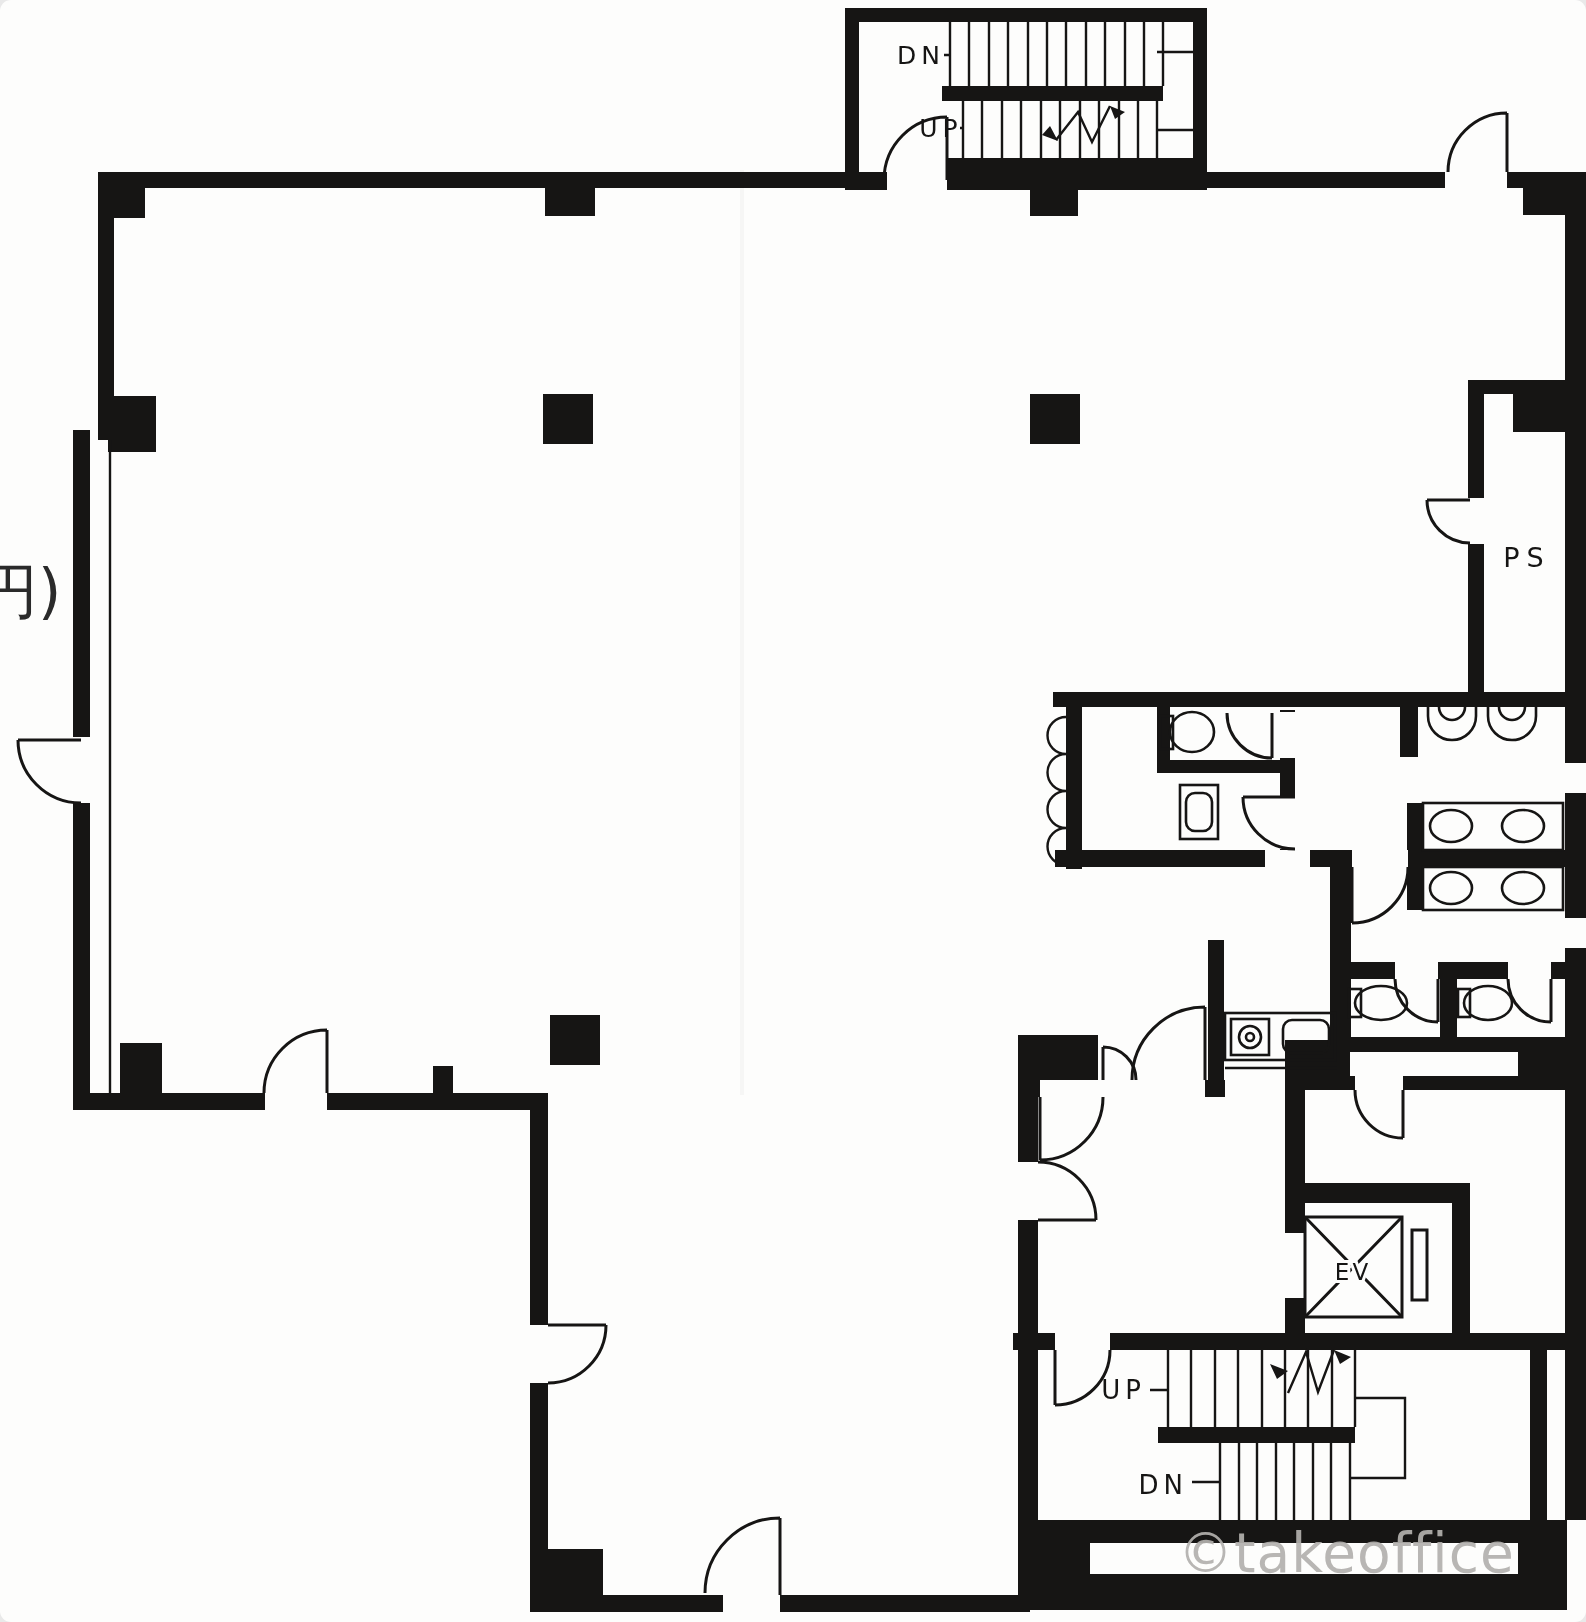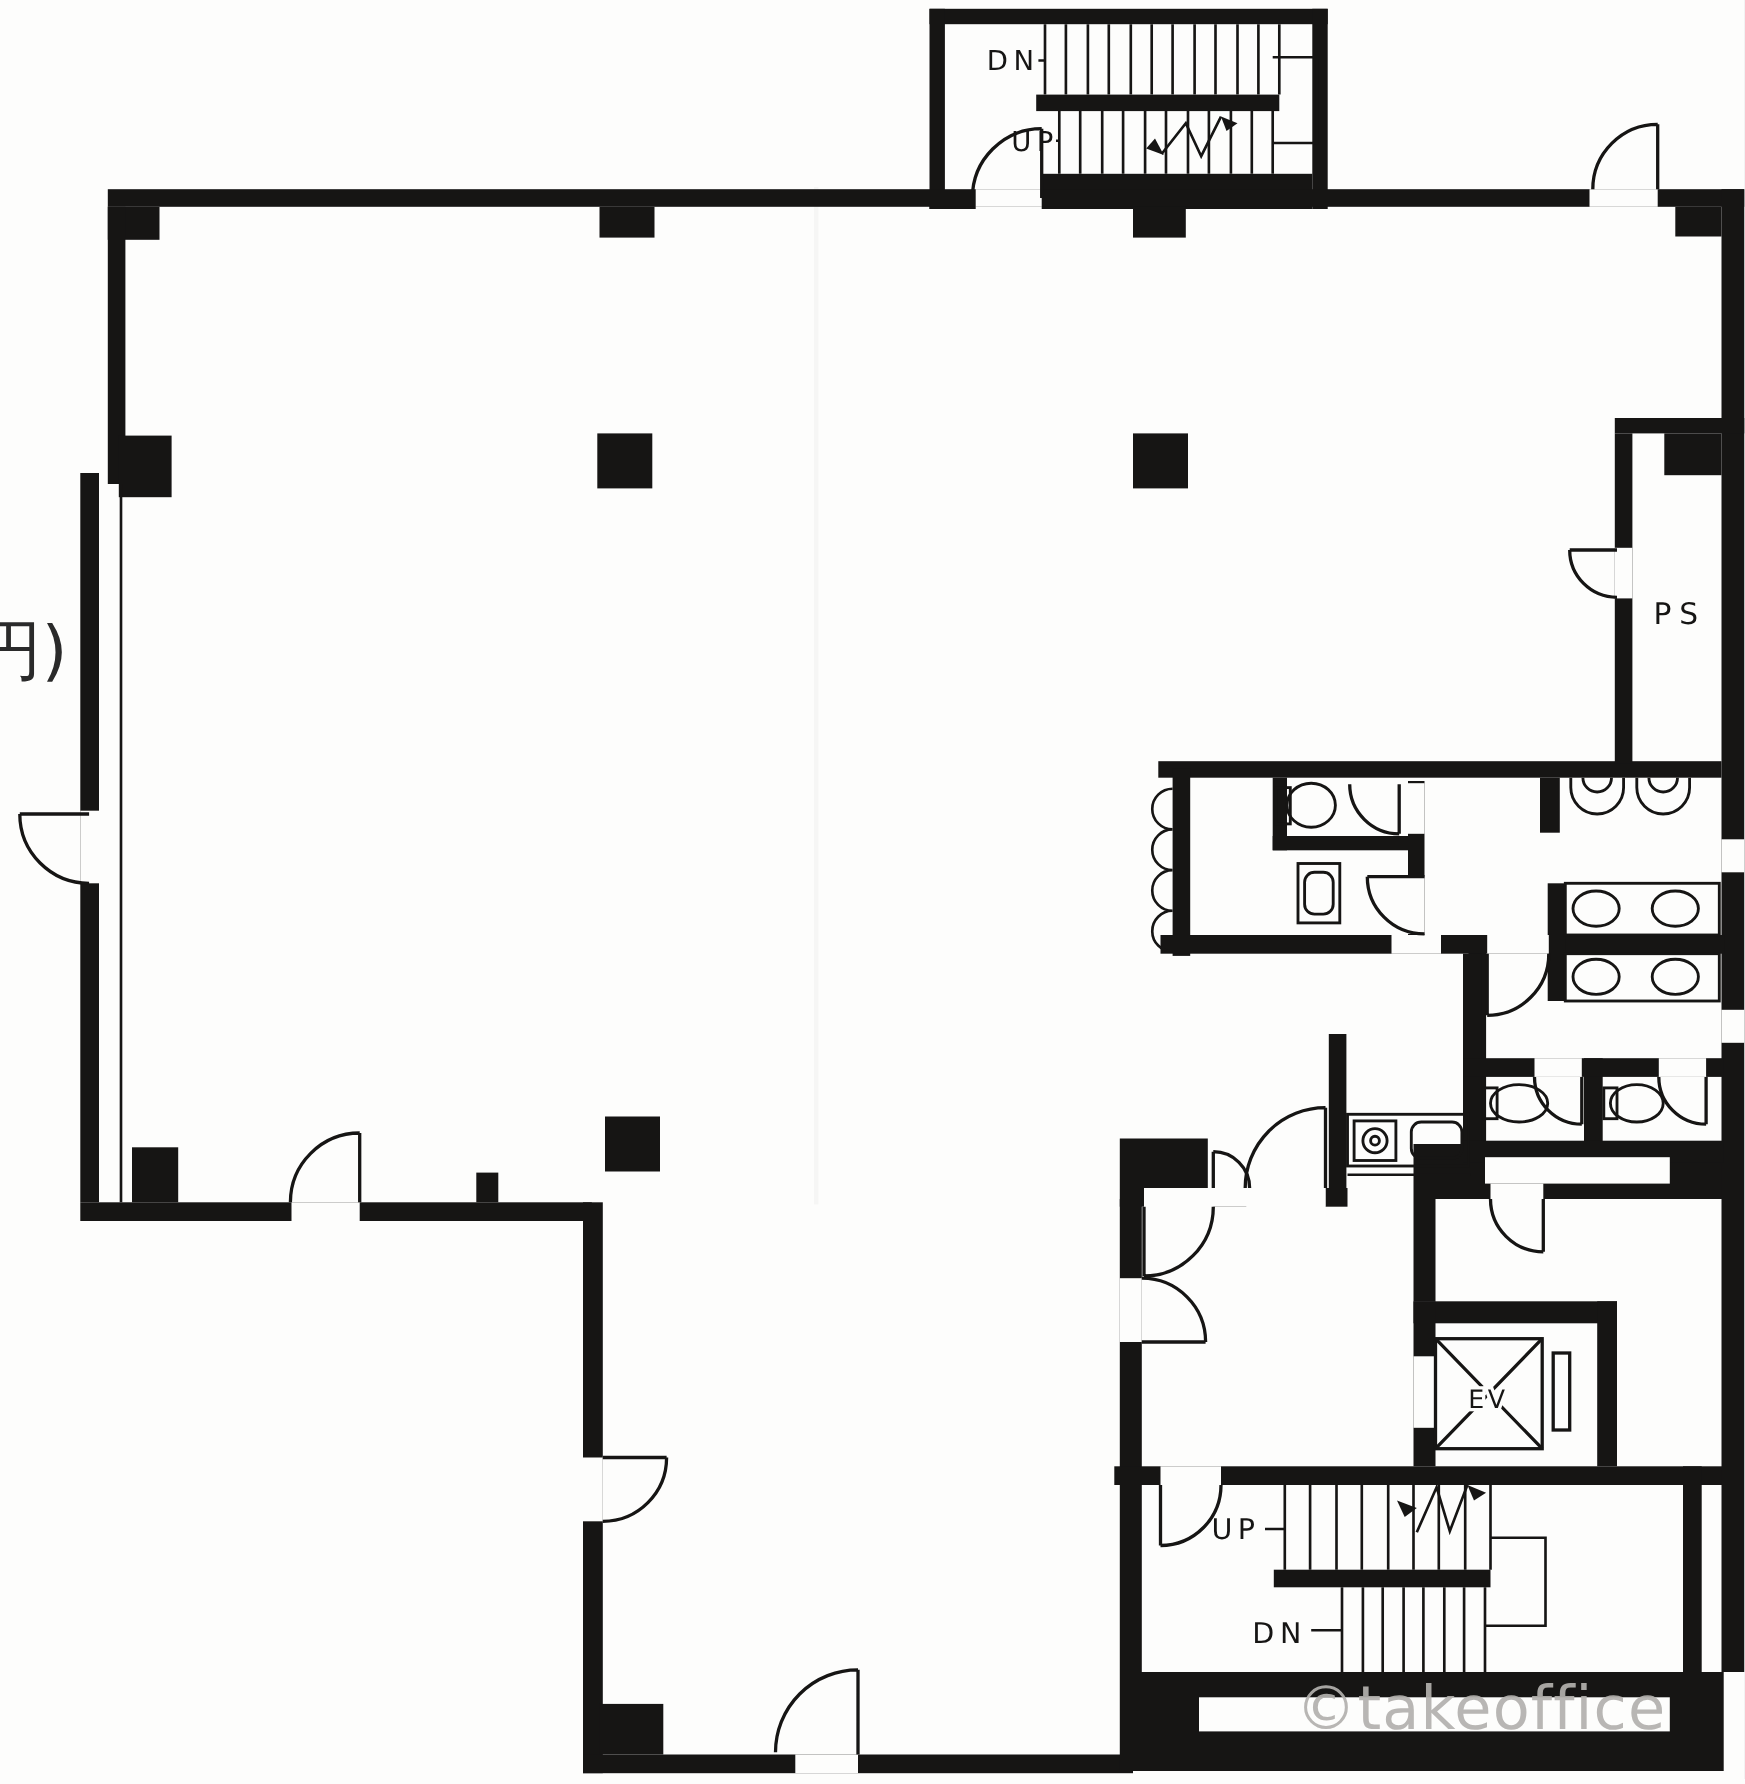--- a/index.html
+++ b/index.html
@@ -1,17 +1,17 @@
 <!DOCTYPE html>
 <html style="--paper: #fdfdfc; --ink: #161514; --wm: #b3b1ae; --fragment: #2a2a2a;"><head>
 <meta charset="utf-8">
 <style>
   html,body{margin:0;padding:0;background:#e9e9e9;}
   #stage{position:relative;width:1586px;height:1622px;background:var(--paper,#fdfdfc);overflow:hidden;
-         font-family:"DejaVu Sans", sans-serif;}
+         font-family:"DejaVu Sans", sans-serif;border-radius:11px;}
   svg{position:absolute;left:0;top:0;}
   .w{fill:var(--ink,#161514);stroke:none;}                 
   .o{fill:var(--paper,#fdfdfc);stroke:none;}               
   .s{fill:none;stroke:var(--ink,#161514);stroke-width:3;}  
   .t{fill:none;stroke:var(--ink,#161514);stroke-width:2.4;}
   .fixline{fill:none;stroke:var(--ink,#161514);stroke-width:2.6;}
   .arrow{fill:var(--ink,#161514);stroke:none;}
   text.lbl{fill:var(--ink,#161514);}
   text.ev{paint-order:stroke;stroke:var(--paper,#fdfdfc);stroke-width:6;}
   .fold{fill:#777;opacity:.05;}

